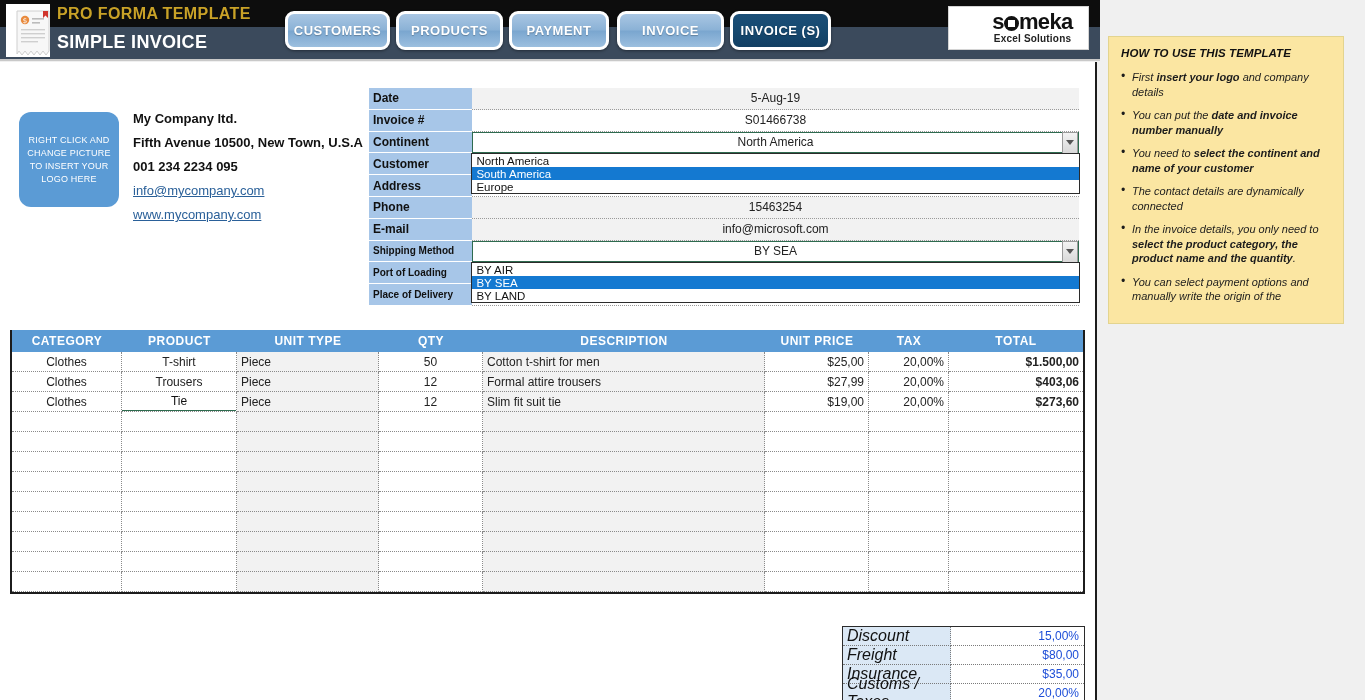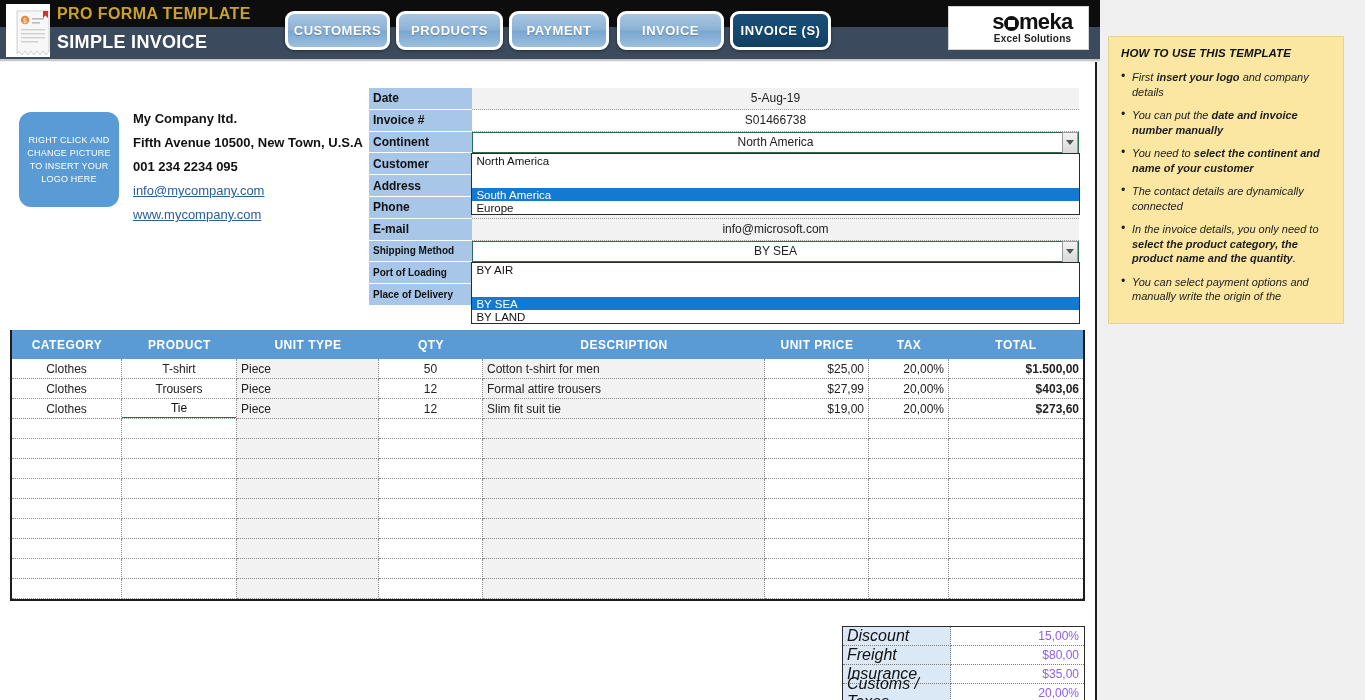--- a/index.html
+++ b/index.html
@@ -124,39 +124,39 @@
   }
   .dd-arrow::after {
     content:""; width:0;height:0;border-left:4px solid transparent;
     border-right:4px solid transparent;border-top:5px solid #555;
   }
   .dd-list {
     position:absolute; background:#ffffff; border:1px solid #2b2b2b;
     z-index:40; font-size:11.5px; color:#111;
   }
   .dd-list .opt { padding:1px 4px; line-height:13px; height:13px; white-space:nowrap;}
-  .dd-list .opt.sel { background:#1479d1; color:#ffffff;margin-top:21px; }
+  .dd-list .opt.sel { background:#1479d1; color:#ffffff; }
 
   
   .howto {
     position:absolute; left:1108px; top:36px; width:236px; height:288px;
     background:#fbe6a2; border:1px solid #e3d48f;
     padding:10px 12px 0 12px;
     font-style:italic;
   }
   .howto-title { font-size:11.5px; font-weight:bold; font-style:italic; color:#111; margin-bottom:11px; letter-spacing:.1px;}
   .howto li { list-style:none; position:relative; padding-left:11px; font-size:11px;
               line-height:14.5px; color:#1c1c1c; margin-bottom:9px; }
   .howto li::before { content:"\2022"; position:absolute; left:0; top:-1px; font-size:12px; }
   .howto b { font-weight:bold; }
 
   
   .itable { position:absolute; left:10px; top:268px; width:1075px;
             border:2px solid #1c1c1c; border-top:none; }
-  .ihead { display:flex; height:29px; background:#5b9bd5; }
+  .ihead { display:flex; height:22px; background:#5b9bd5; }
   .ihead div {
     color:#ffffff; font-size:12px; font-weight:bold; letter-spacing:.5px;
     display:flex; align-items:center; justify-content:center;
   }
   .irow { display:flex; height:20px; }
   .irow .c {
     font-size:12px; color:#222; display:flex; align-items:center;
     border-bottom:1px dotted #8a8a8a; border-right:1px dotted #8a8a8a;
     padding:0 4px; overflow:hidden; white-space:nowrap;
   }
@@ -175,21 +175,21 @@
     font-size:12px; color:#111; z-index:30;
   }
 
   
   .totals { position:absolute; left:842px; top:564px; width:243px;
             border:1px solid #2b2b2b; }
   .trow { display:flex; height:19px; }
   .tlab { width:108px; background:#dbe8f5; font-size:16px; color:#111;
           display:flex; align-items:center; padding-left:4px;
           border-right:1px dotted #7a7a7a; border-bottom:1px dotted #7a7a7a;font-style:italic; }
-  .tval { flex:1; background:#ffffff; font-size:12px; color:#8b5cf6;
+  .tval { flex:1; background:#ffffff; font-size:12px; color:#1d4ed8;
           display:flex; align-items:center; justify-content:flex-end; padding-right:5px;
           border-bottom:1px dotted #7a7a7a;padding-left:36px; }
 </style>
 </head>
 <body>
 
 <div id="app">
 
   <div class="header">
     <div class="header-blackband"></div>

